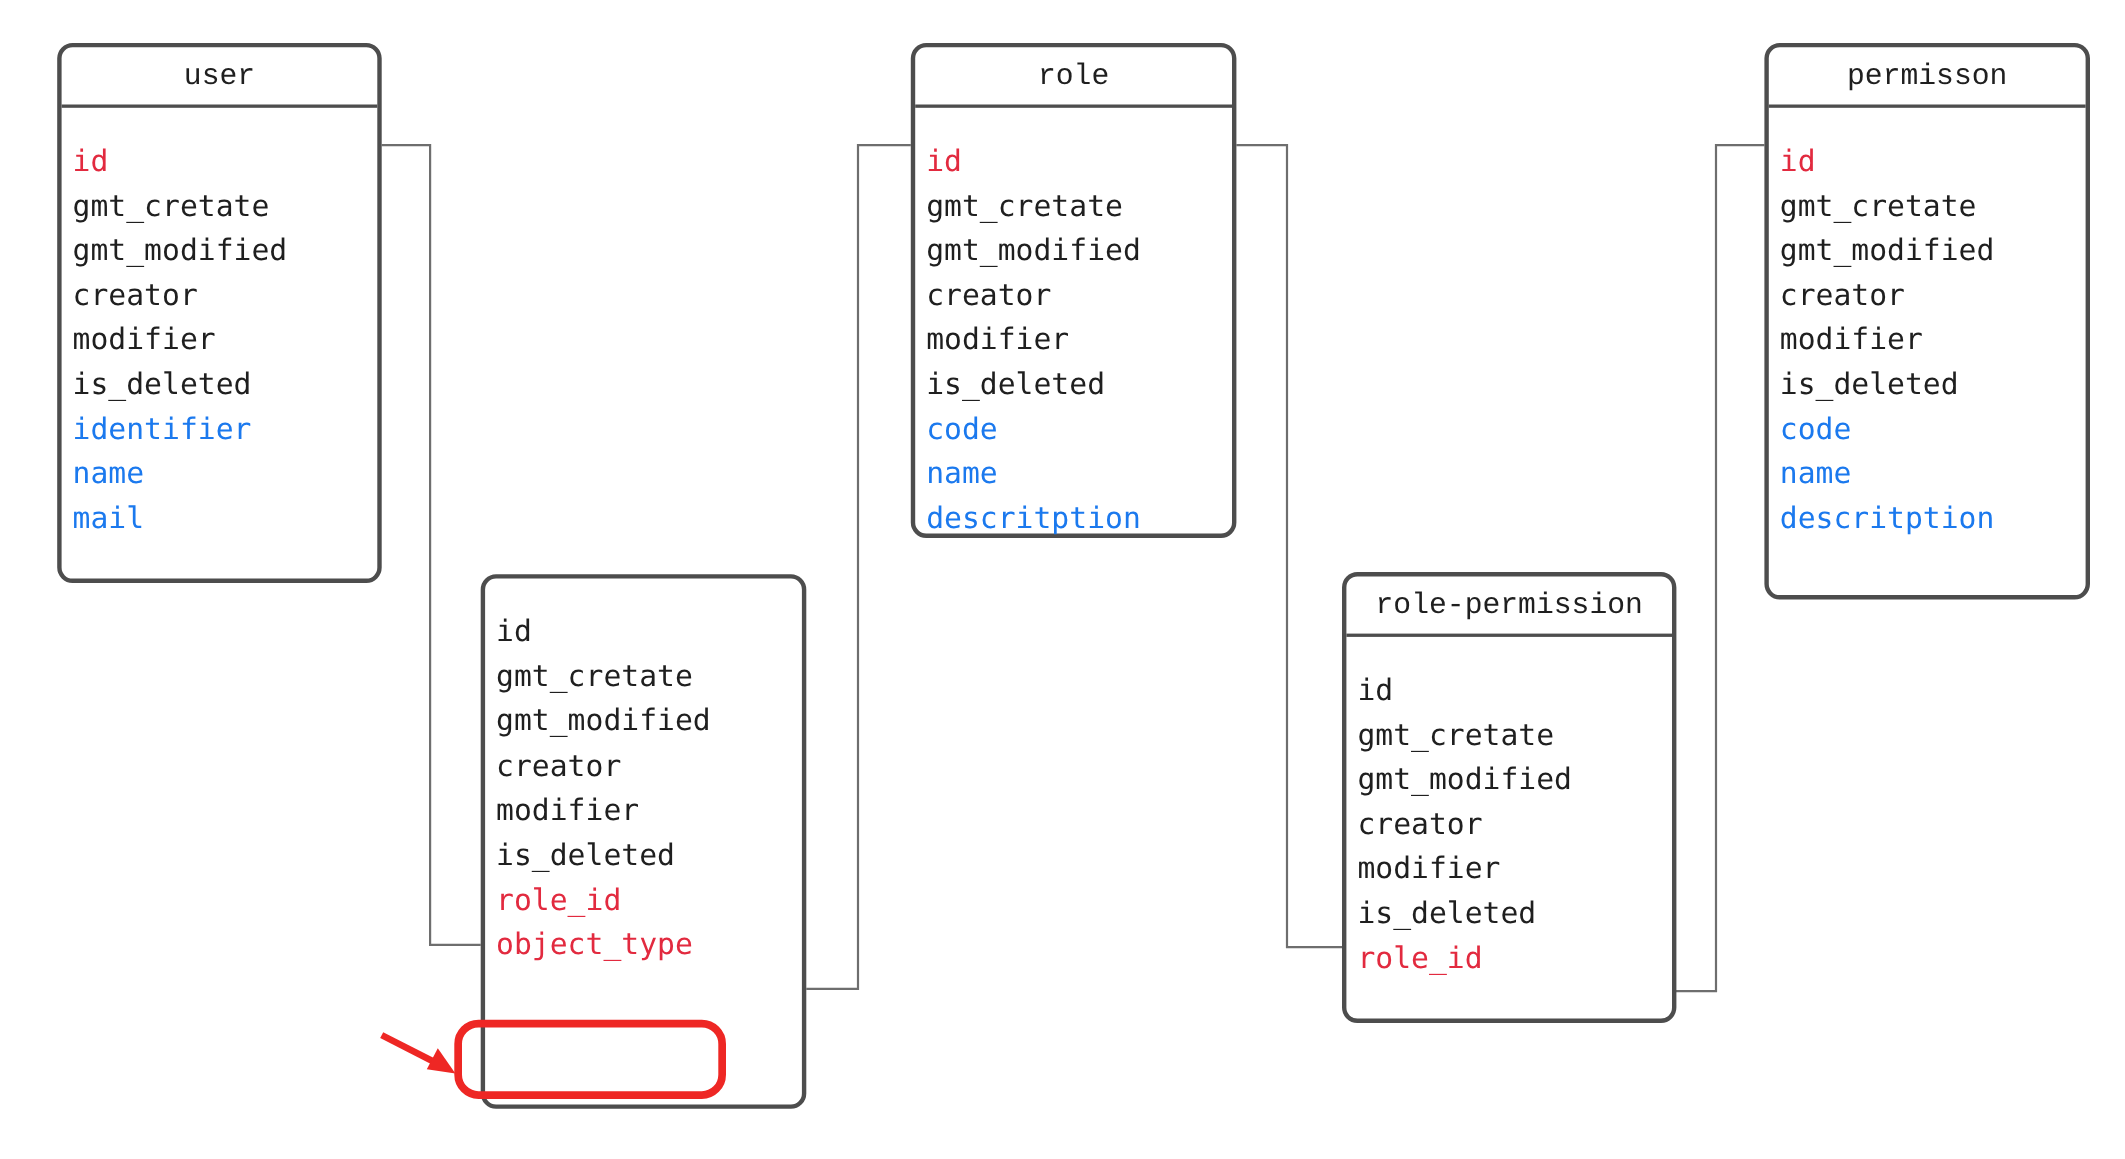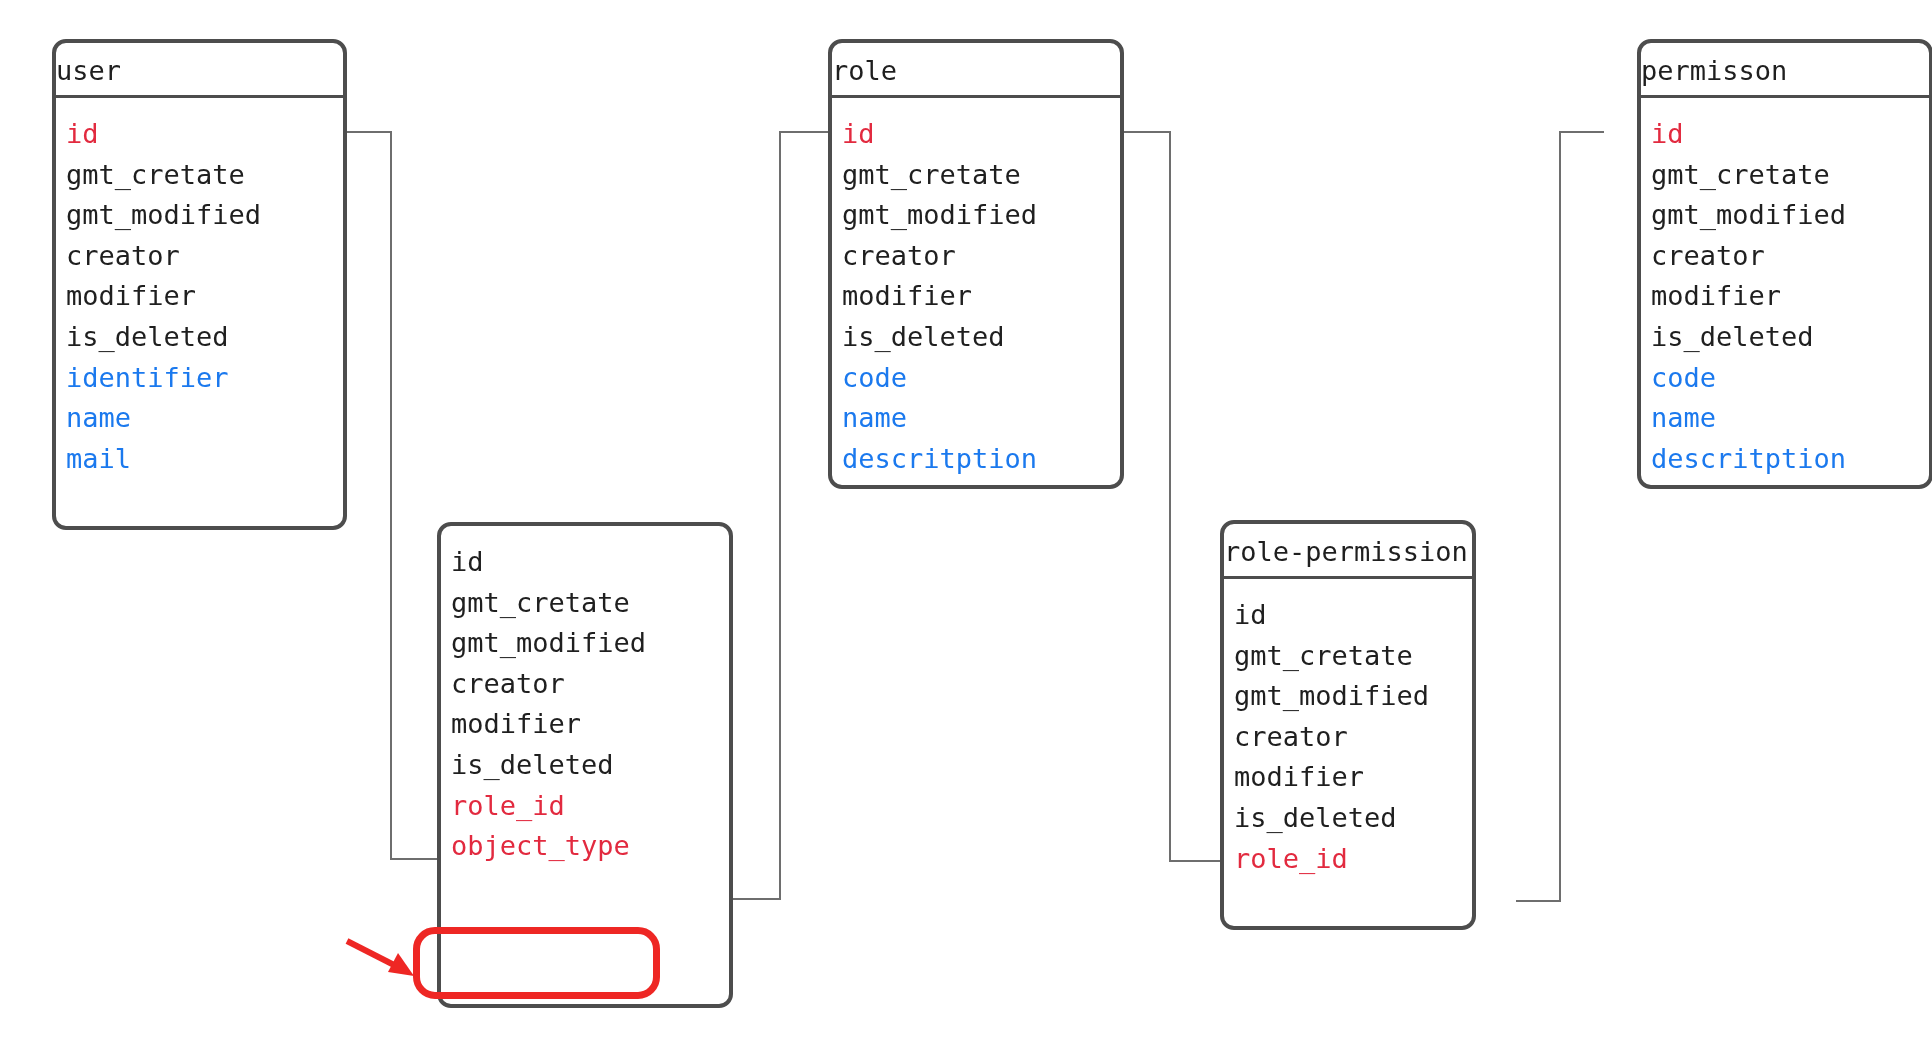--- a/index.html
+++ b/index.html
@@ -19,43 +19,44 @@
   .er-table{
     position:absolute;
     background:var(--bg);
     border:4px solid var(--border);
     border-radius:14px;
     z-index:1;
   }
   .er-title{
     height:55px;
     line-height:55px;
-    text-align:left;
+    text-align:center;
     font-size:27px;
     border-bottom:3px solid var(--border);
     color:var(--text);
     white-space:nowrap;
+    font-family:Liberation Mono, monospace;
   }
-  .fields{padding:16px 8px 0 10px;}
+  .fields{padding:29px 8px 0 10px;}
   .field{
     height:40.6px;
     line-height:40.6px;
     font-size:27px;
     white-space:nowrap;
     color:var(--text);
   }
   .field.red{color:var(--red);}
   .field.blue{color:var(--blue);}
   .field.highlight{color:var(--red);font-weight:normal;}
   
   #t-user{left:52px;top:39px;width:295px;height:491px;}
   #t-role{left:828px;top:39px;width:296px;height:450px;}
-  #t-permisson{left:1604px;top:39px;width:296px;height:450px;margin-left:33px;}
+  #t-permisson{left:1604px;top:39px;width:296px;height:506px;}
   #t-user-role{left:437px;top:522px;width:296px;height:486px;}
-  #t-role-permission{left:1220px;top:520px;width:256px;height:410px;}
+  #t-role-permission{left:1220px;top:520px;width:304px;height:410px;}
   .hl-rect{
     position:absolute;
     left:413px;top:927px;width:247px;height:72px;
     border:7px solid var(--hl);
     border-radius:22px;
     z-index:3;
     pointer-events:none;
     background:transparent;
   }
 </style>

